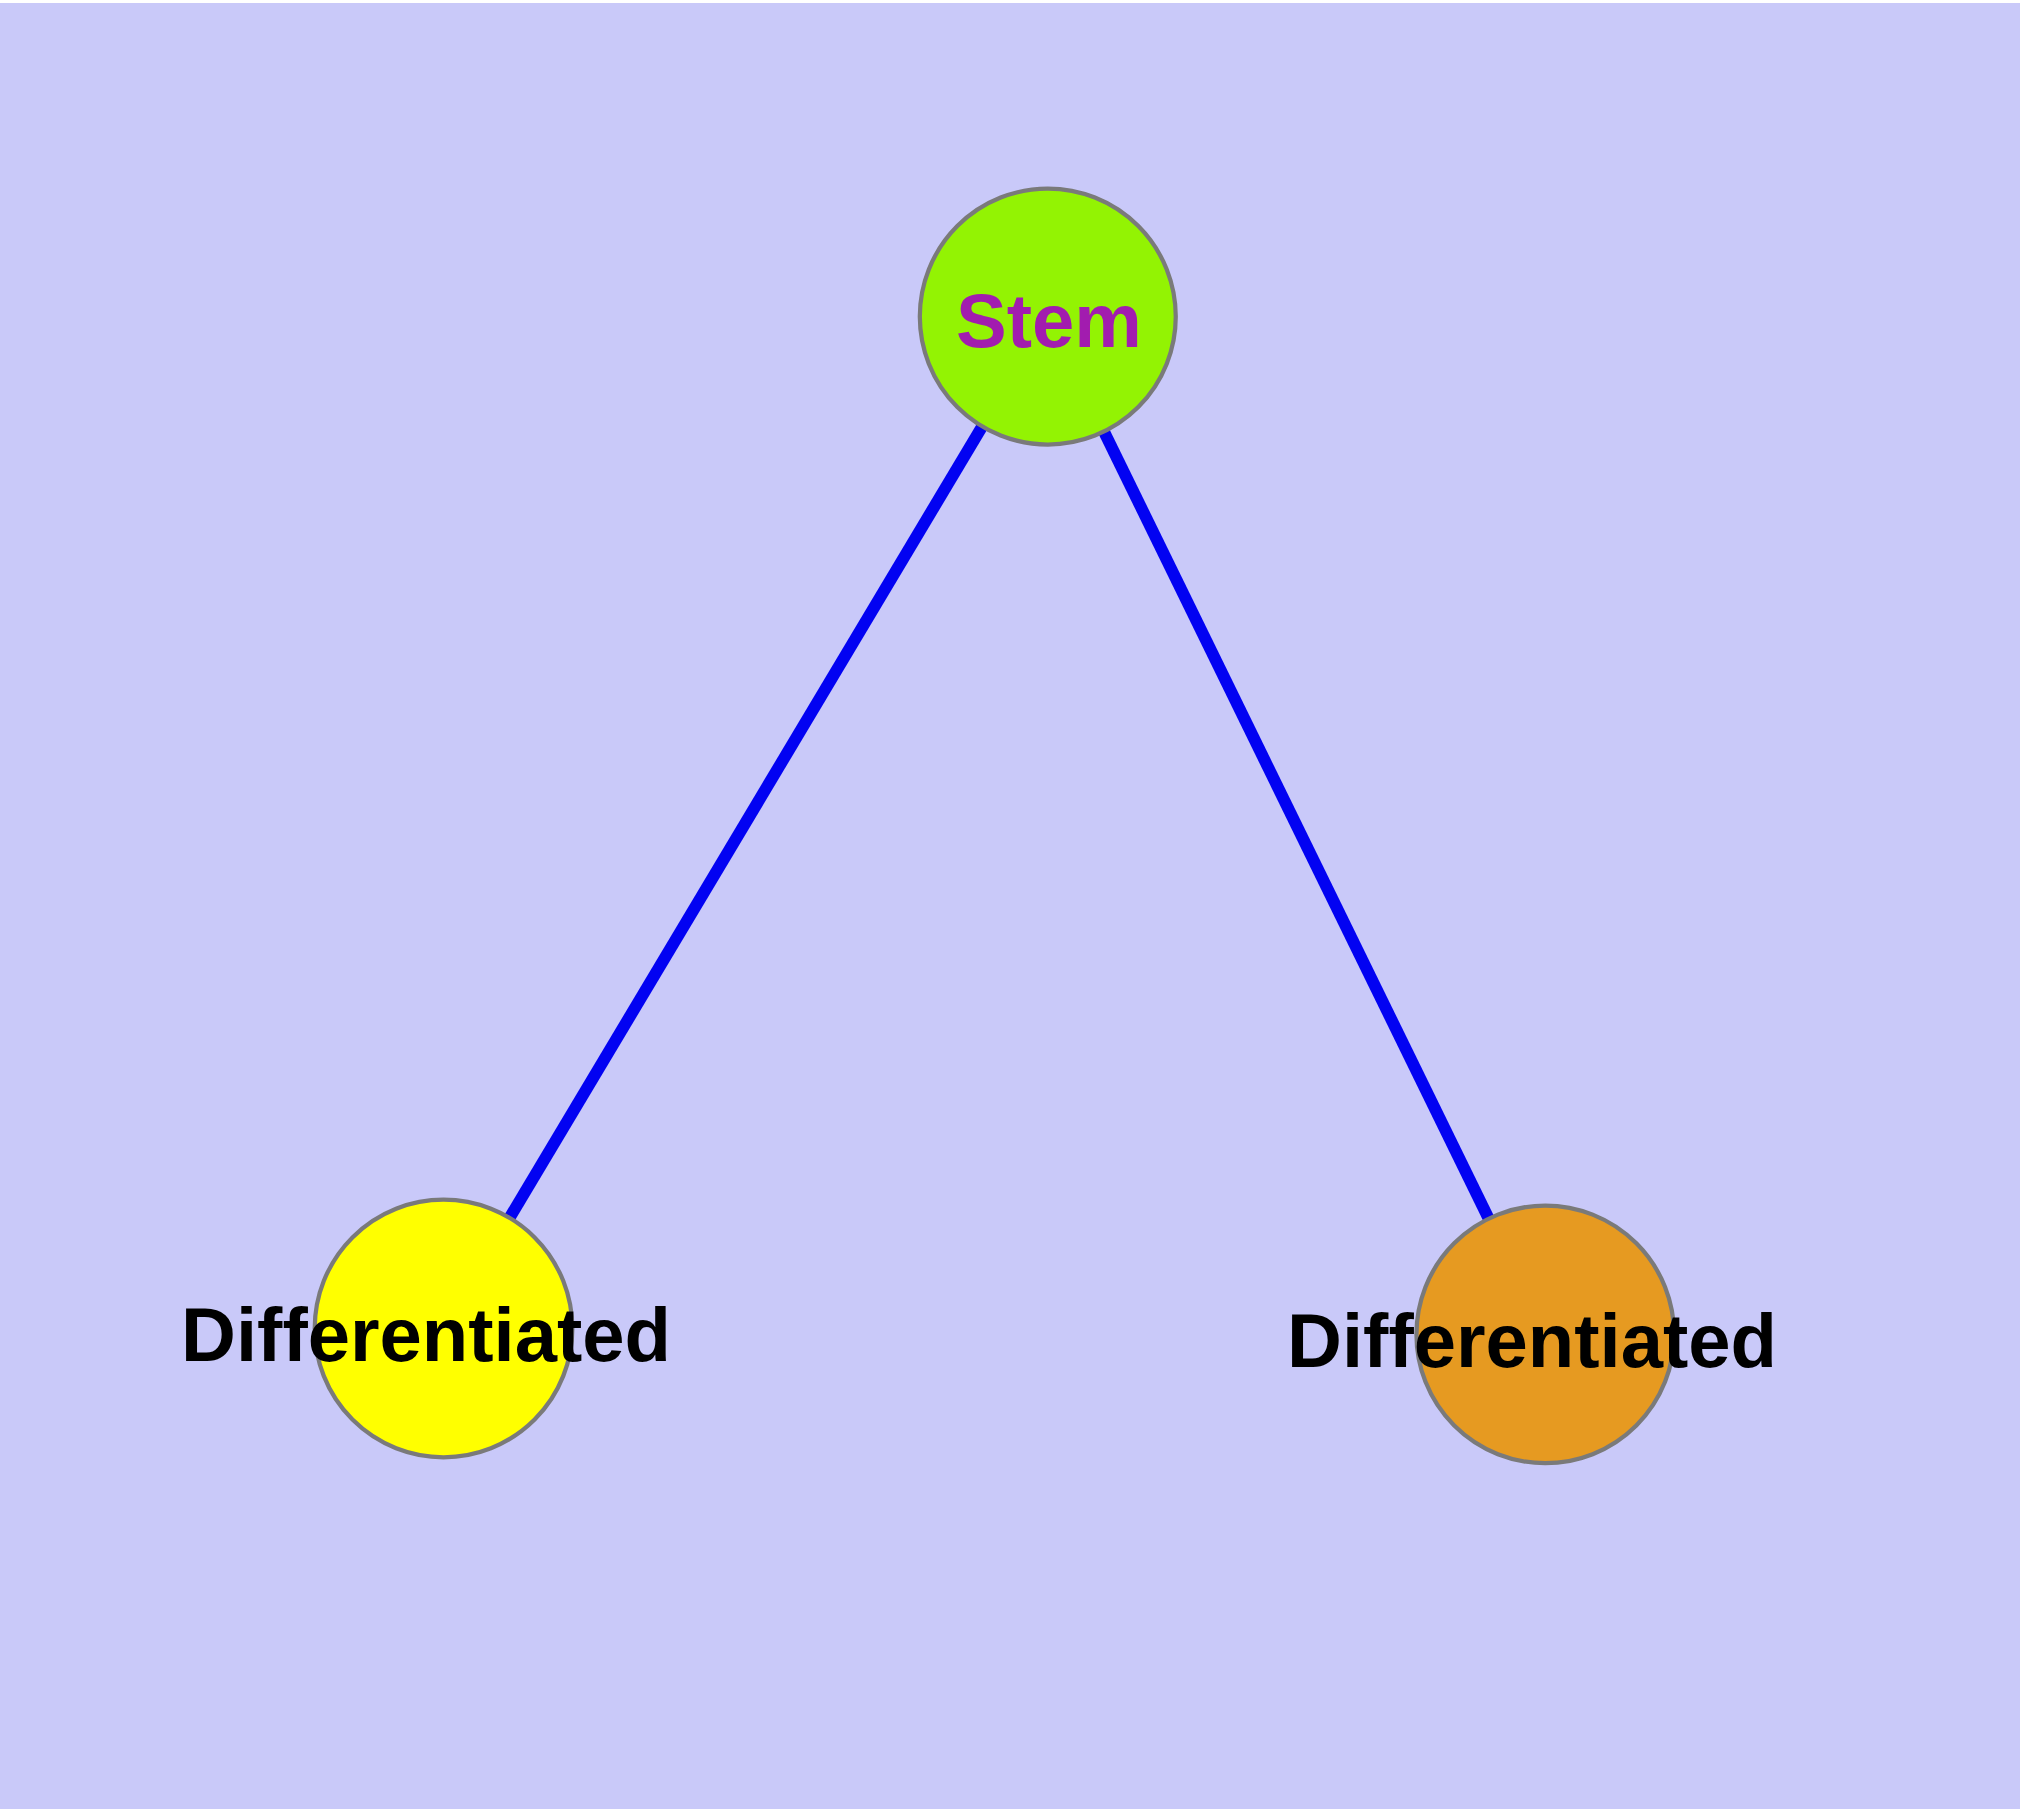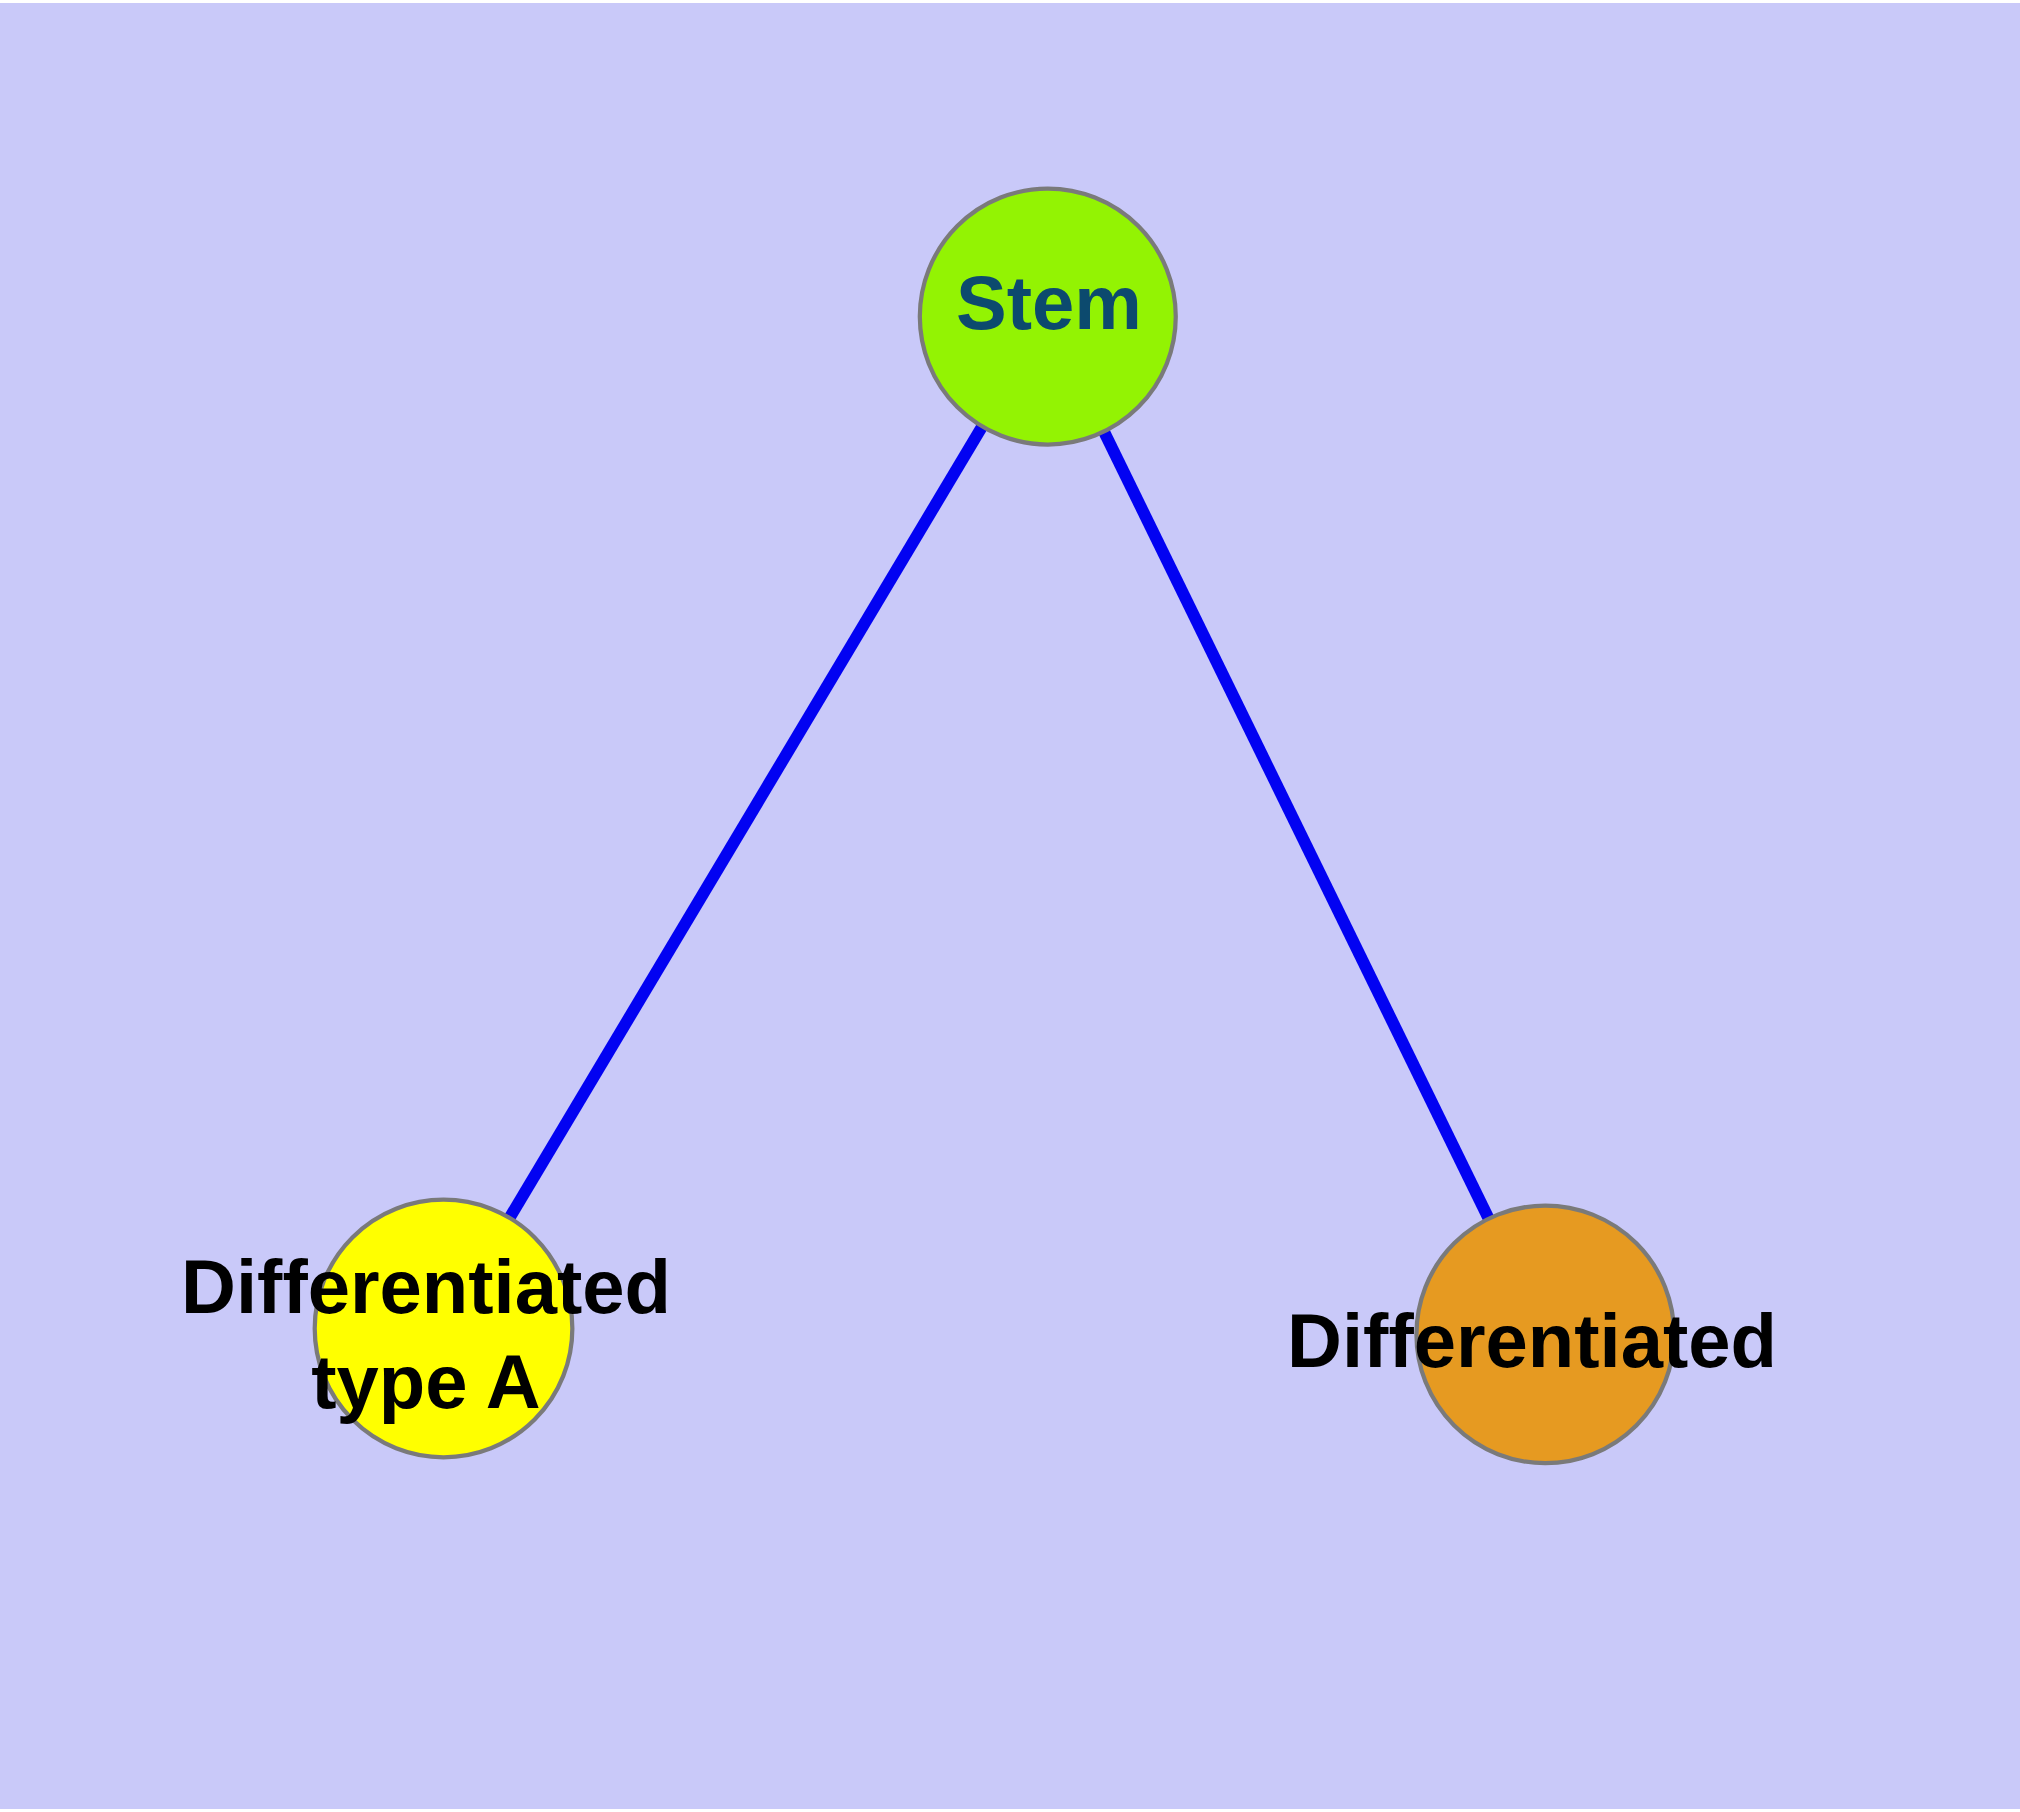--- a/index.html
+++ b/index.html
@@ -53,27 +53,26 @@
     <svg class="graph" viewBox="0 0 2384 2131">
 
       <line x1="1236" y1="370" x2="523" y2="1564" stroke-width="14" stroke="#0202F2"></line>
       <line x1="1236" y1="370" x2="1823" y2="1571" stroke-width="14" stroke="#0202F2"></line>
 
       <circle cx="1236" cy="370" r="151" stroke-width="5" fill="#93F303" stroke="#7A7A7A"></circle>
       <circle cx="523" cy="1564" r="152" stroke-width="5" fill="#FFFF00" stroke="#7A7A7A"></circle>
       <circle cx="1823" cy="1571" r="152" stroke-width="5" fill="#E69A21" stroke="#7A7A7A"></circle>
     </svg>
 
-    <div class="node-label" style="left: 1049px; top: 299px; color: #0c4a6e;">
+    <div class="node-label" style="left: 1049px; top: 317px; color: #a21caf;">
       <div>Stem</div>
     </div>
 
     <div class="node-label" style="left: 426px; top: 1331px; color: rgb(0, 0, 0);">
       <div>Differentiated</div>
-      <div>type A</div>
     </div>
 
     <div class="node-label" style="left: 1532px; top: 1337px; color: rgb(0, 0, 0);">
       <div>Differentiated</div>
     </div>
 
   </div>
 </div>
 
 

